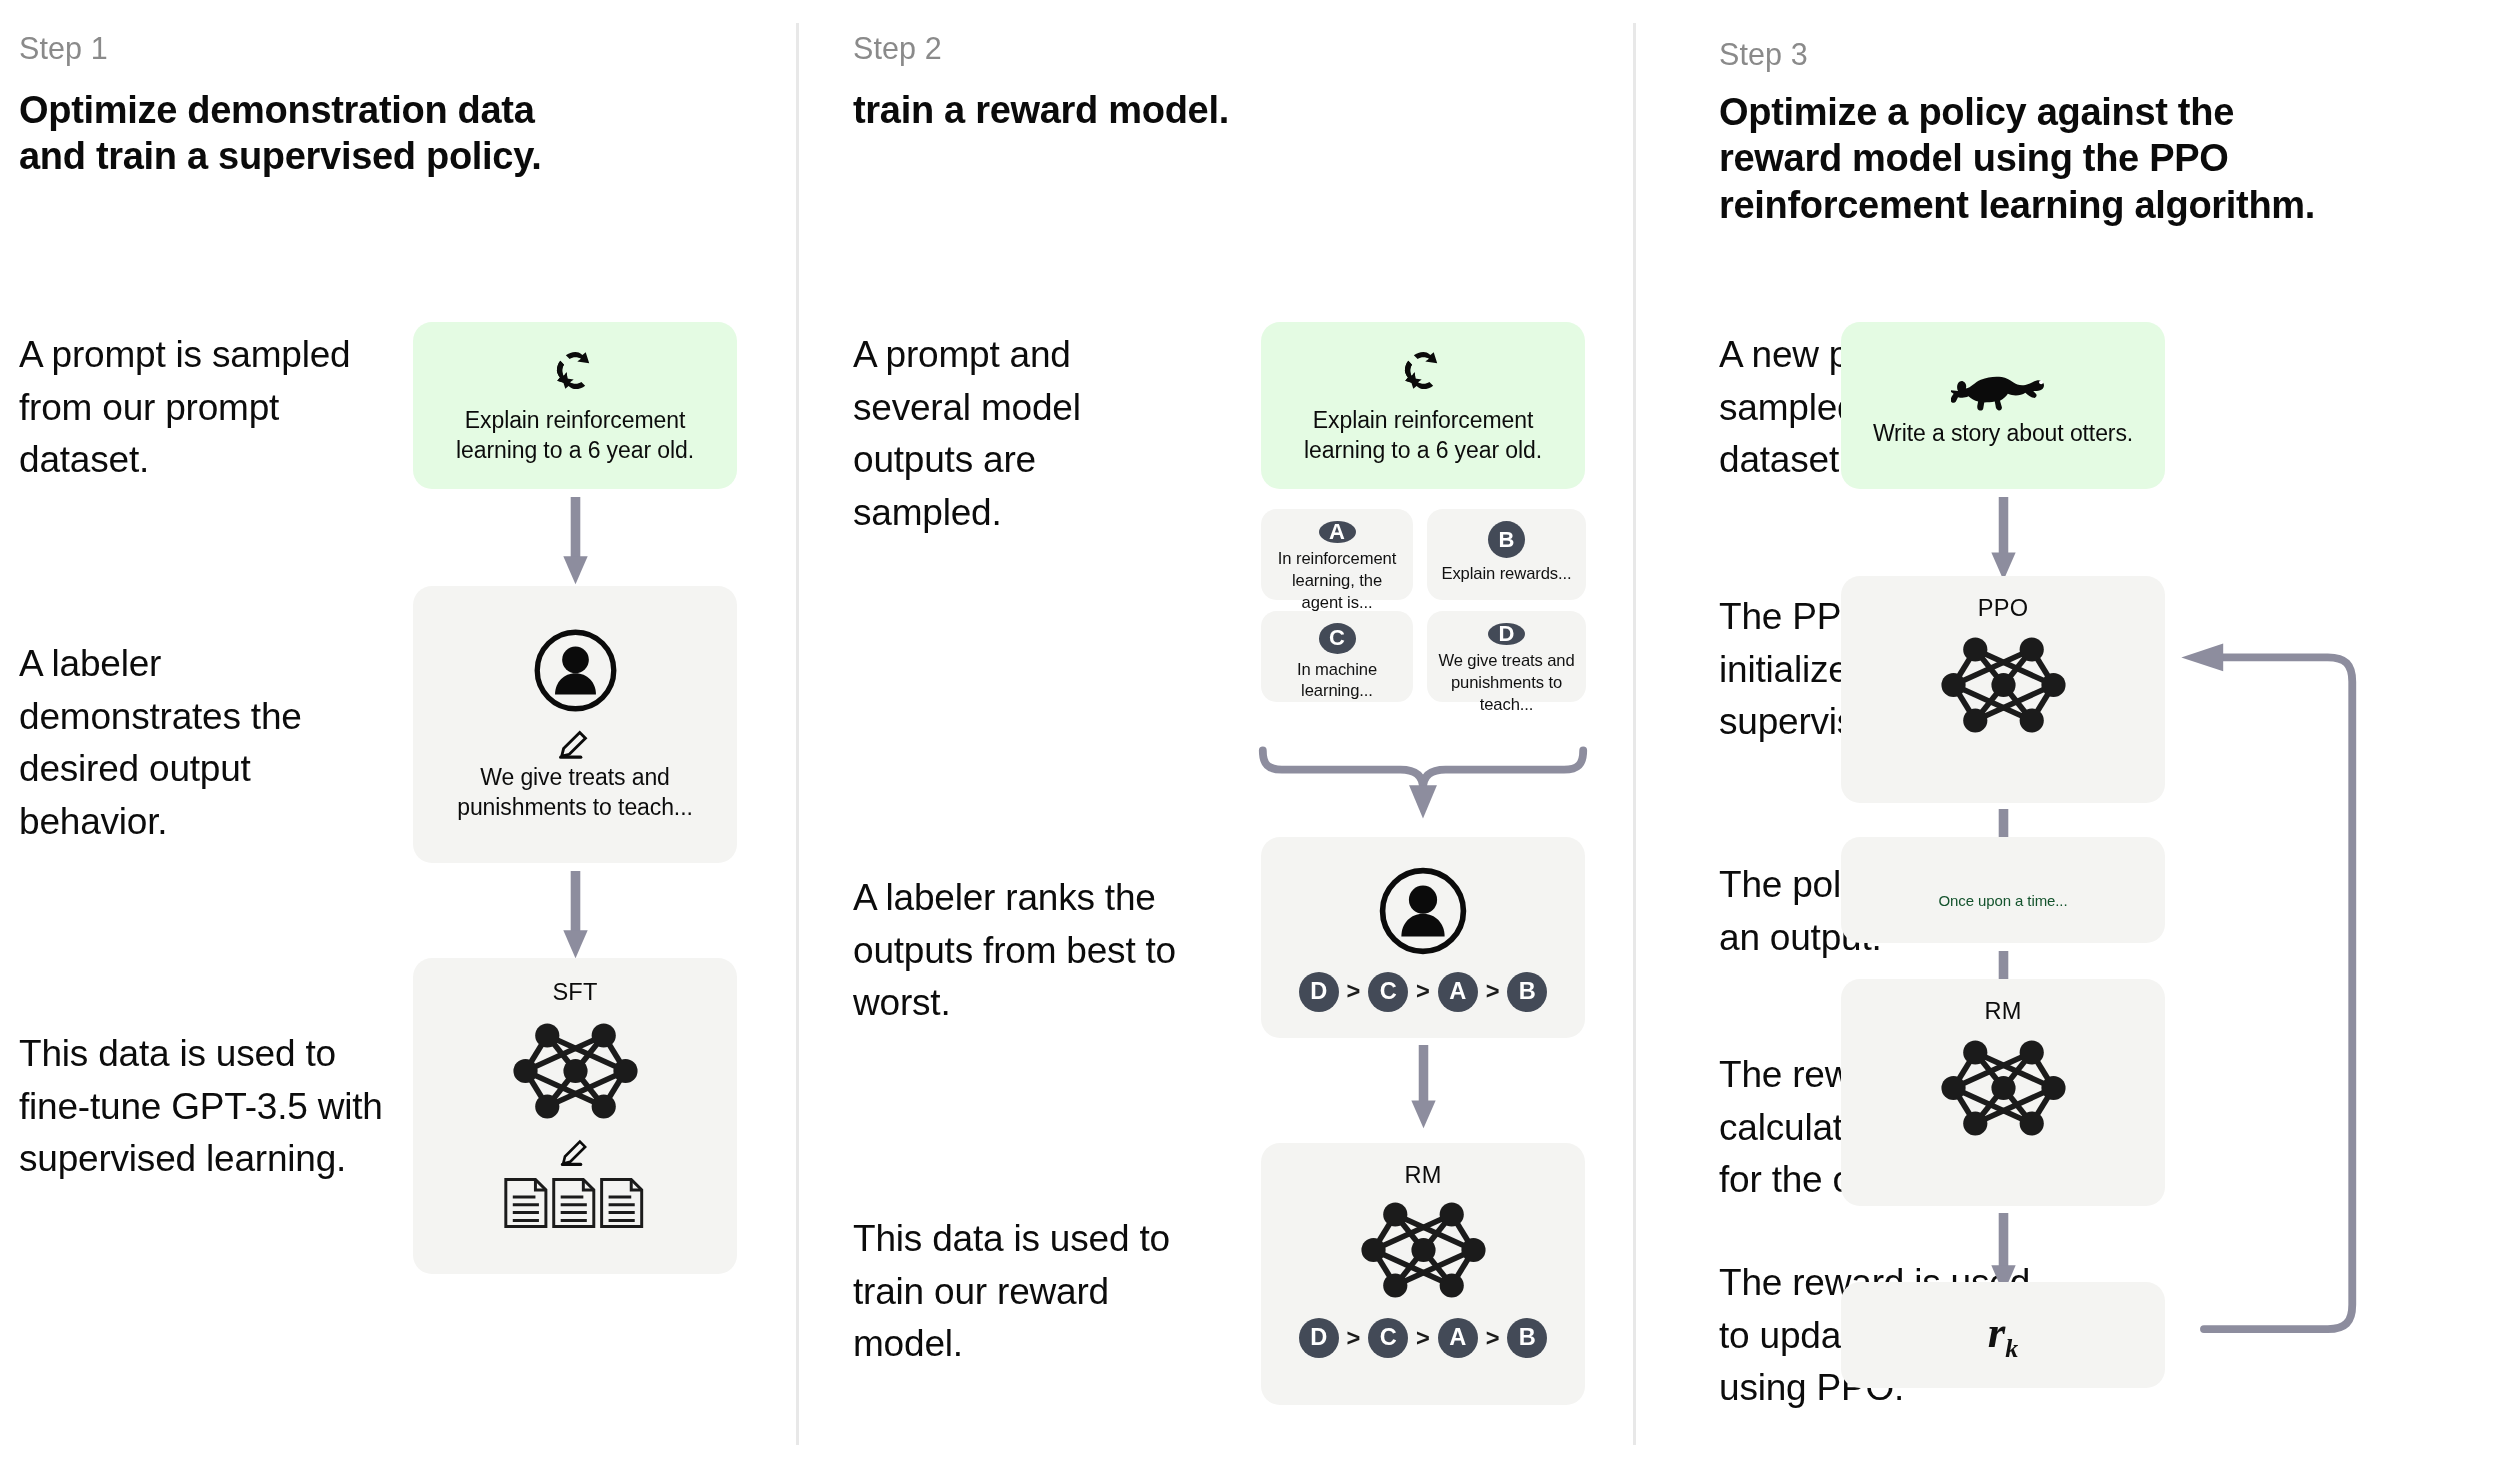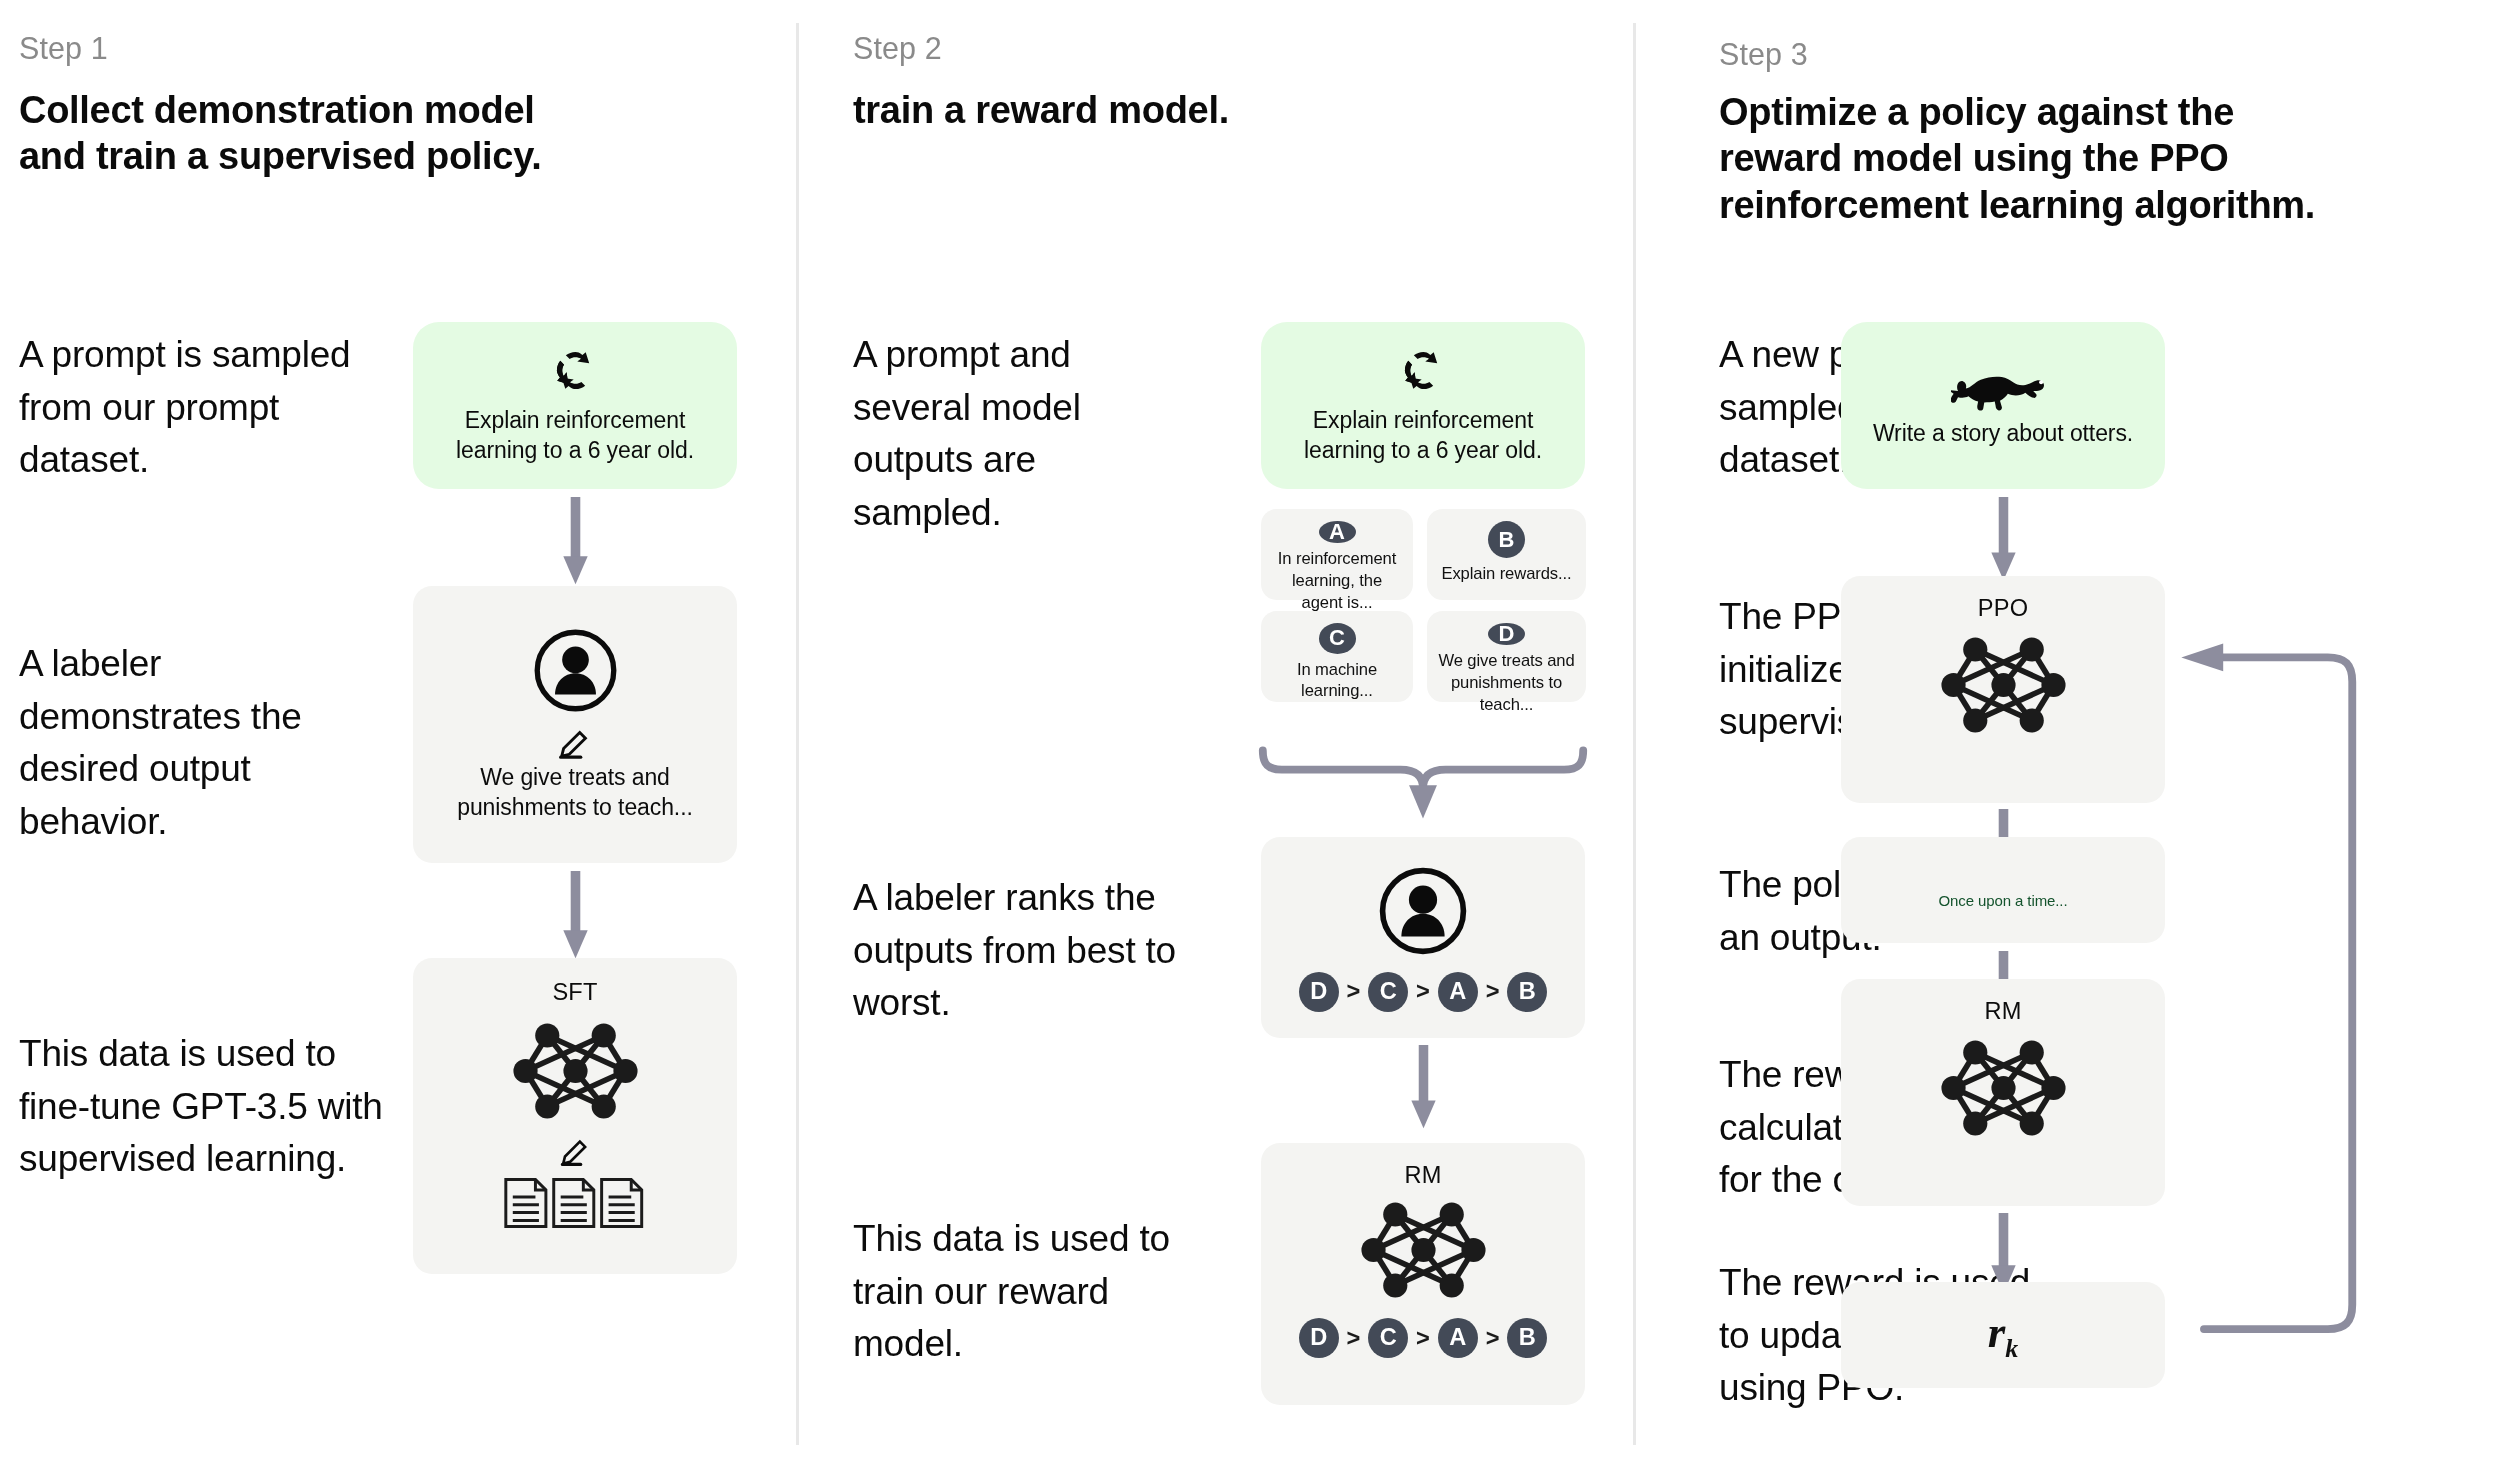--- a/index.html
+++ b/index.html
@@ -35,21 +35,21 @@
     position: absolute; font-size: 37px; font-weight: 400; color: #0c0c0c;
     line-height: 1.42; letter-spacing: -0.2px;
   }
 
   
   .node {
     position: absolute; border-radius: 19px;
     display: flex; flex-direction: column; align-items: center;
     justify-content: center; text-align: center;
   }
-  .node.green { background: #e4fbe3; border-radius: 26px; }
+  .node.green { background: #e4fbe3; }
   .node.grey  { background: #f4f4f2; }
   .node-cap {
     font-size: 23px; color: #0c0c0c; line-height: 1.3;
     padding: 0 12.2px; font-weight: 400; letter-spacing: -0.1px;
   }
   .node-title {
     font-size: 23.6px; color: #0c0c0c; font-weight: 400; letter-spacing: 0.2px;
   }
   .node-plain { font-size: 15px; color: #14532d; letter-spacing:-0.1px;margin-top:20px; }
 
@@ -88,21 +88,21 @@
 
 <div class="board">
 
   <div class="divider d1"></div>
   <div class="divider d2"></div>
 
   <div class="column col1">
 
     <div class="step-label" style="left:19px; top:31px;">Step 1</div>
     <div class="step-title" style="left:19px; top:87px; width:576px;">
-      <div>Collect demonstration model</div>
+      <div>Optimize demonstration data</div>
       <div>and train a supervised policy.</div>
     </div>
 
     <div class="body-text" style="left:19px; top:329px; width:349px;">A prompt is sampled from our prompt dataset.</div>
     <div class="body-text" style="left:19px; top:638px; width:349px;">A labeler demonstrates the desired output behavior.</div>
     <div class="body-text" style="left:19px; top:1028px; width:366px;">This data is used to fine-tune GPT-3.5 with supervised learning.</div>
 
     <div class="node green" style="left:413px; top:322px; width:324px; height:167px;">
       <span style="margin-bottom:10.5px;">
         <svg class="icon-svg" width="51" height="51" viewBox="0 0 48 48">

